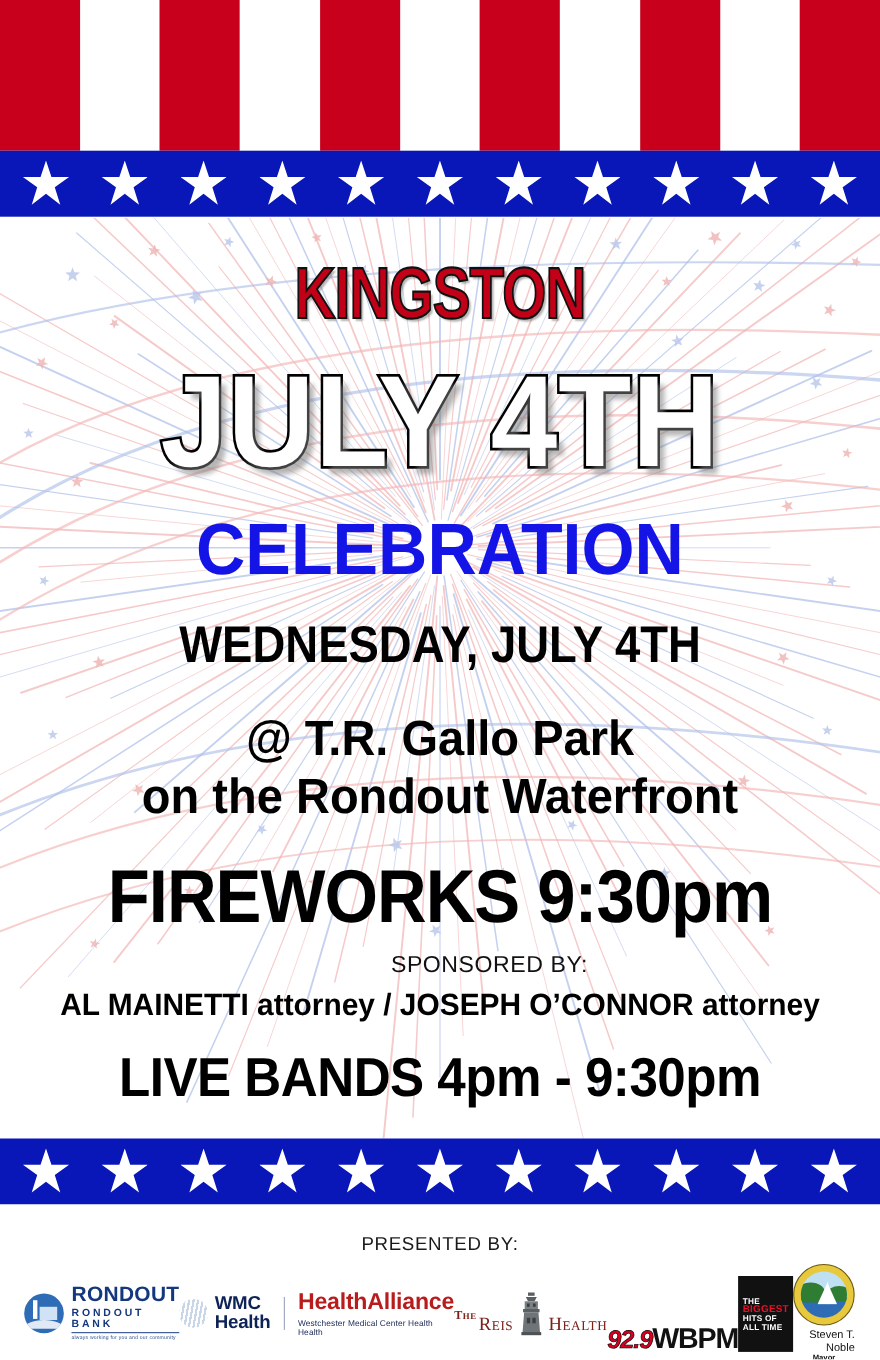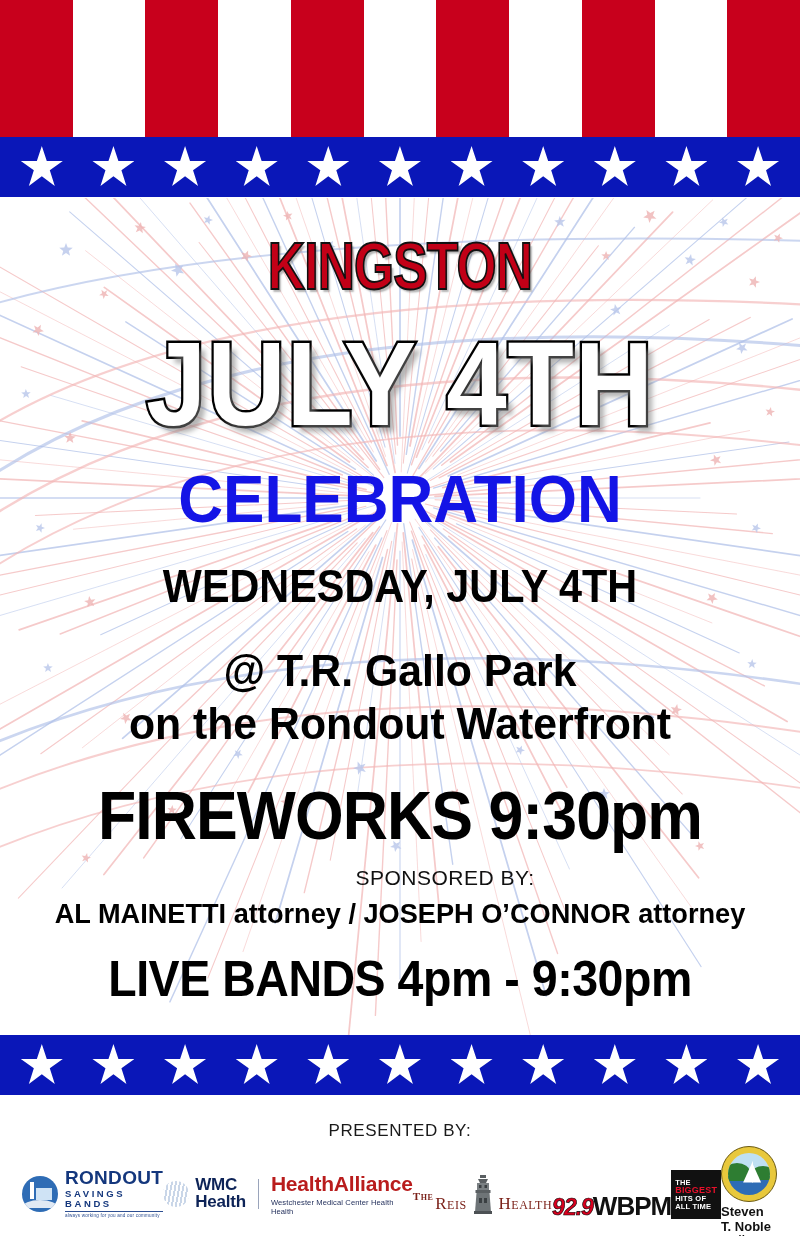--- a/index.html
+++ b/index.html
@@ -330,21 +330,21 @@
     font-family: "Liberation Sans", sans-serif;
   }
   .wbpm-calls {
     font-size: 26px; font-weight: bold; color: #111111;
     letter-spacing: -1px; margin-top: -1px;
     font-family: "Liberation Sans", sans-serif;
   }
   .wbpm-slogan {
     background: #111111; color: #ffffff;
     font-size: 7.5px; font-weight: bold;
-    padding: 9px 4px; margin-top: 2px;
+    padding: 19px 4px; margin-top: 2px;
     letter-spacing: 0.2px;
     font-family: "Liberation Sans", sans-serif;
   }
   .wbpm-slogan .big { color: #E8102B; font-size: 9px; }
 
   
   .seal { flex-direction: column; align-items: center; }
   .seal-circle {
     width: 54px; height: 54px; border-radius: 50%;
     background: #E8C83C;
@@ -373,22 +373,22 @@
   }
   .seal-sail1 {
     left: 15px; top: 8px; width: 10px; height: 22px;
     clip-path: polygon(100% 0, 100% 100%, 0 100%);
   }
   .seal-sail2 {
     left: 24px; top: 10px; width: 9px; height: 20px;
     clip-path: polygon(0 0, 100% 100%, 0 100%);
   }
   .seal-name {
-    font-size: 13px; font-weight: bold; color: #111111;
-    margin-top: 3px; text-align: left; line-height: 1.15;
+    font-size: 10px; font-weight: normal; color: #111111;
+    margin-top: 3px; text-align: right; line-height: 1.15;
     font-family: "Liberation Sans", sans-serif;
   }
   .seal-role {
     font-size: 7px; font-weight: bold; color: #111111;
     text-align: center;
     font-family: "Liberation Sans", sans-serif;
   }
 </style>
 </head>
 <body>
@@ -659,21 +659,21 @@
     <div class="presented-by">PRESENTED BY:</div>
 
     <div class="logos">
 
       <div class="logo rondout">
         <div class="rondout-mark">
           <div class="rondout-wave"></div>
         </div>
         <div class="rondout-text">
           <div class="rondout-name">RONDOUT</div>
-          <div class="rondout-sub">SAVINGS BANDS</div>
+          <div class="rondout-sub">RONDOUT BANK</div>
           <div class="rondout-tag">always working for you and our community</div>
         </div>
       </div>
 
       <div class="logo wmc">
         <div class="wmc-mark"></div>
         <div>
           <div class="wmc-name">WMC</div>
           <div class="wmc-name">Health</div>
         </div>

